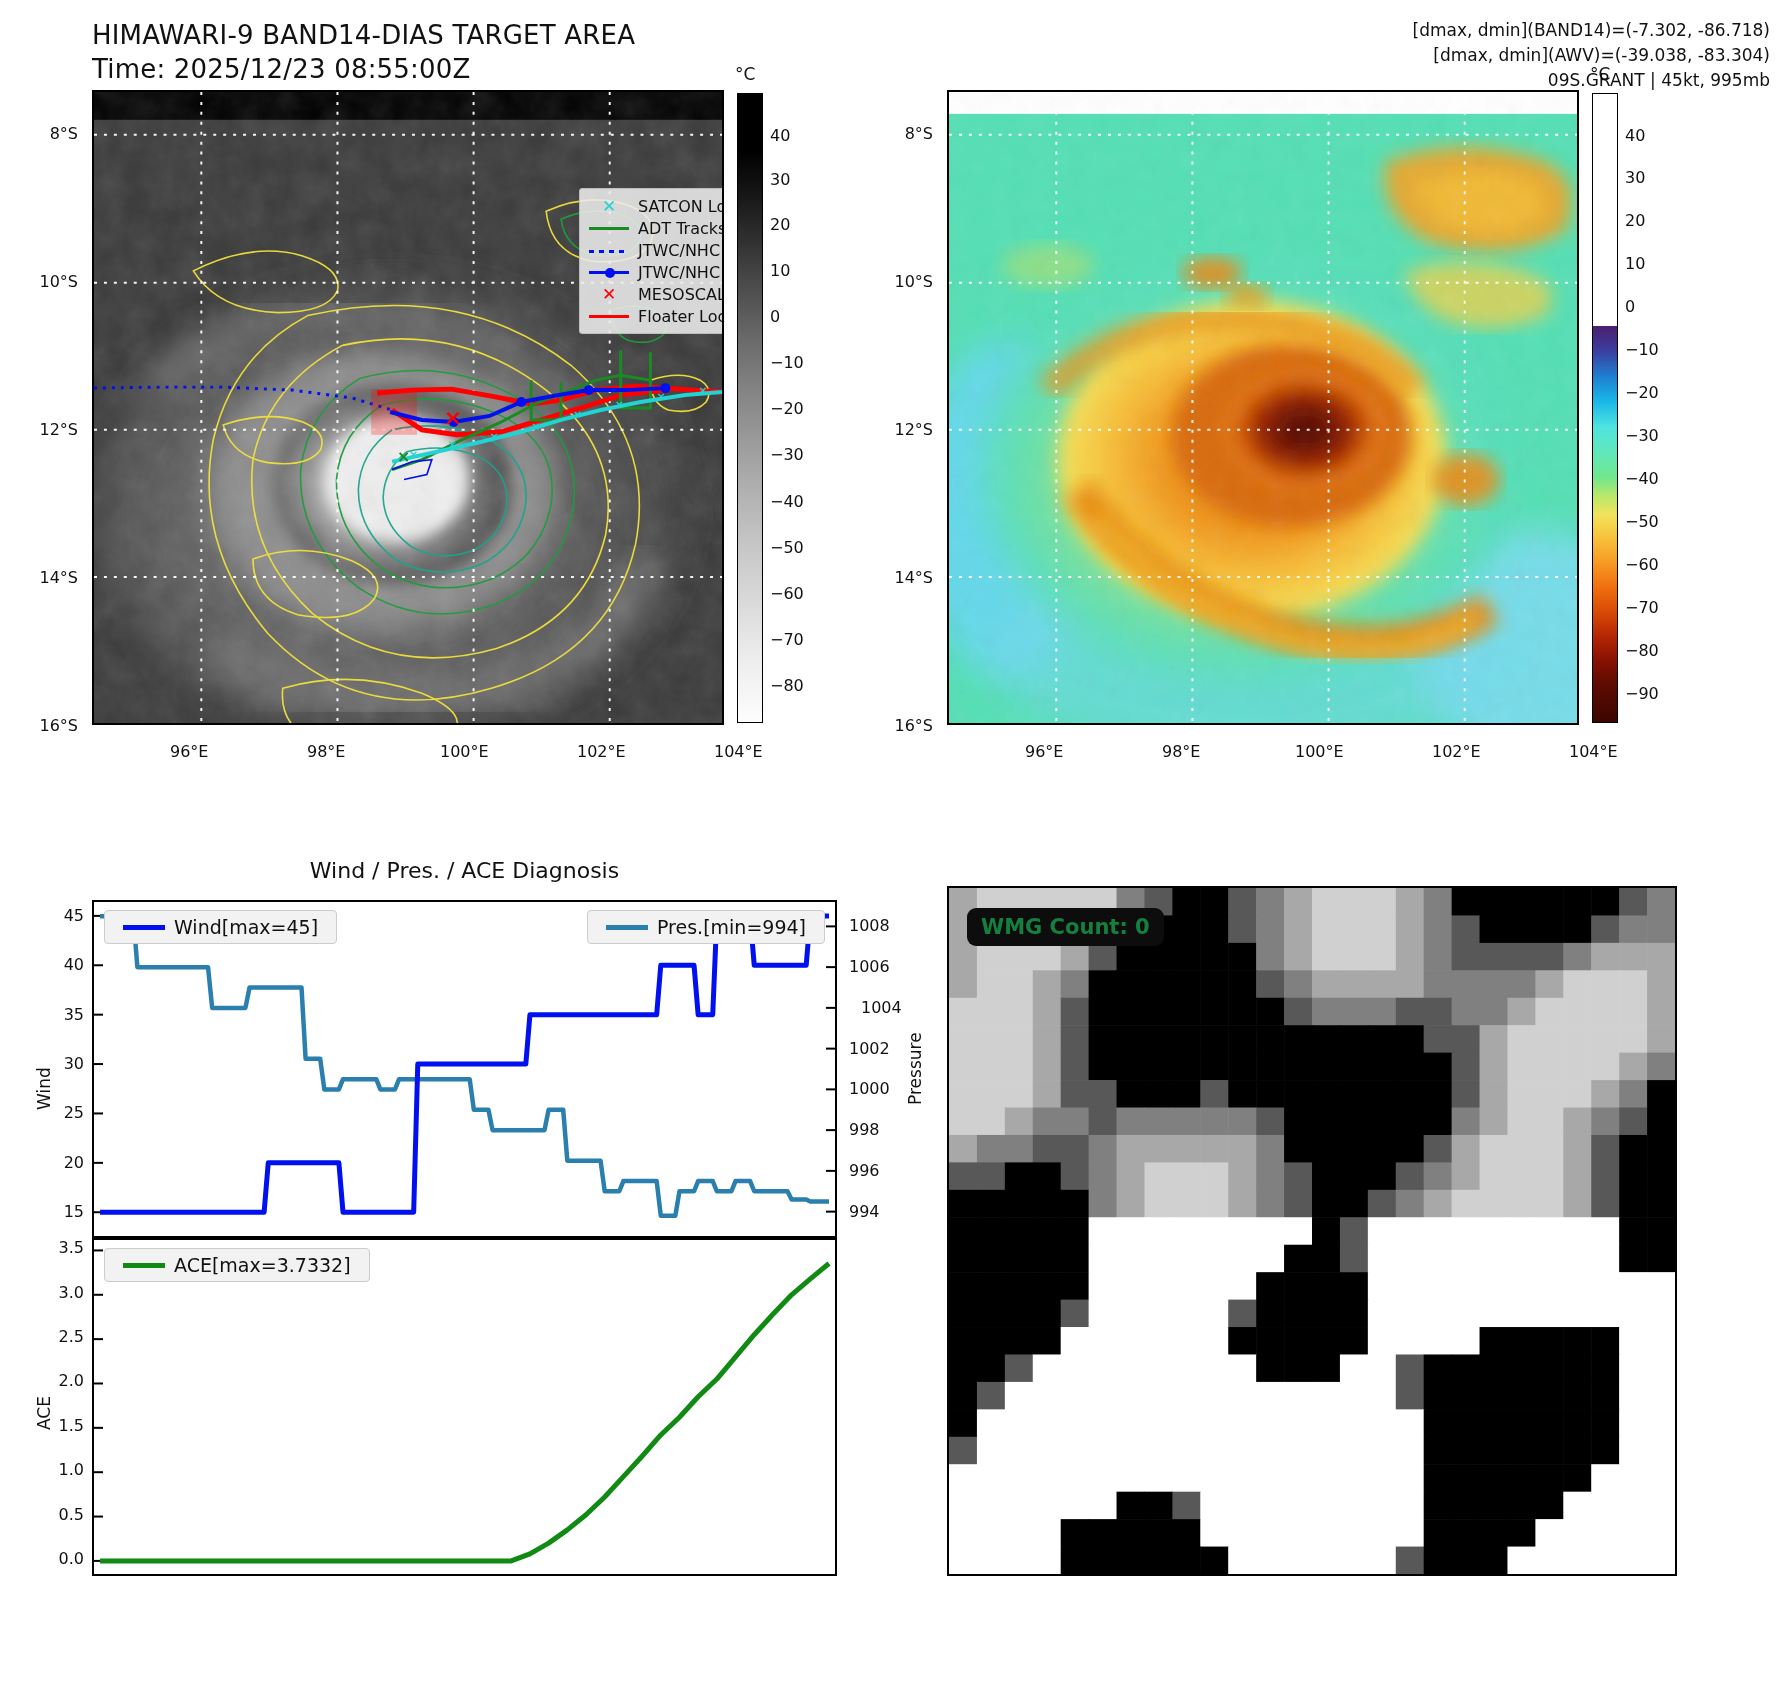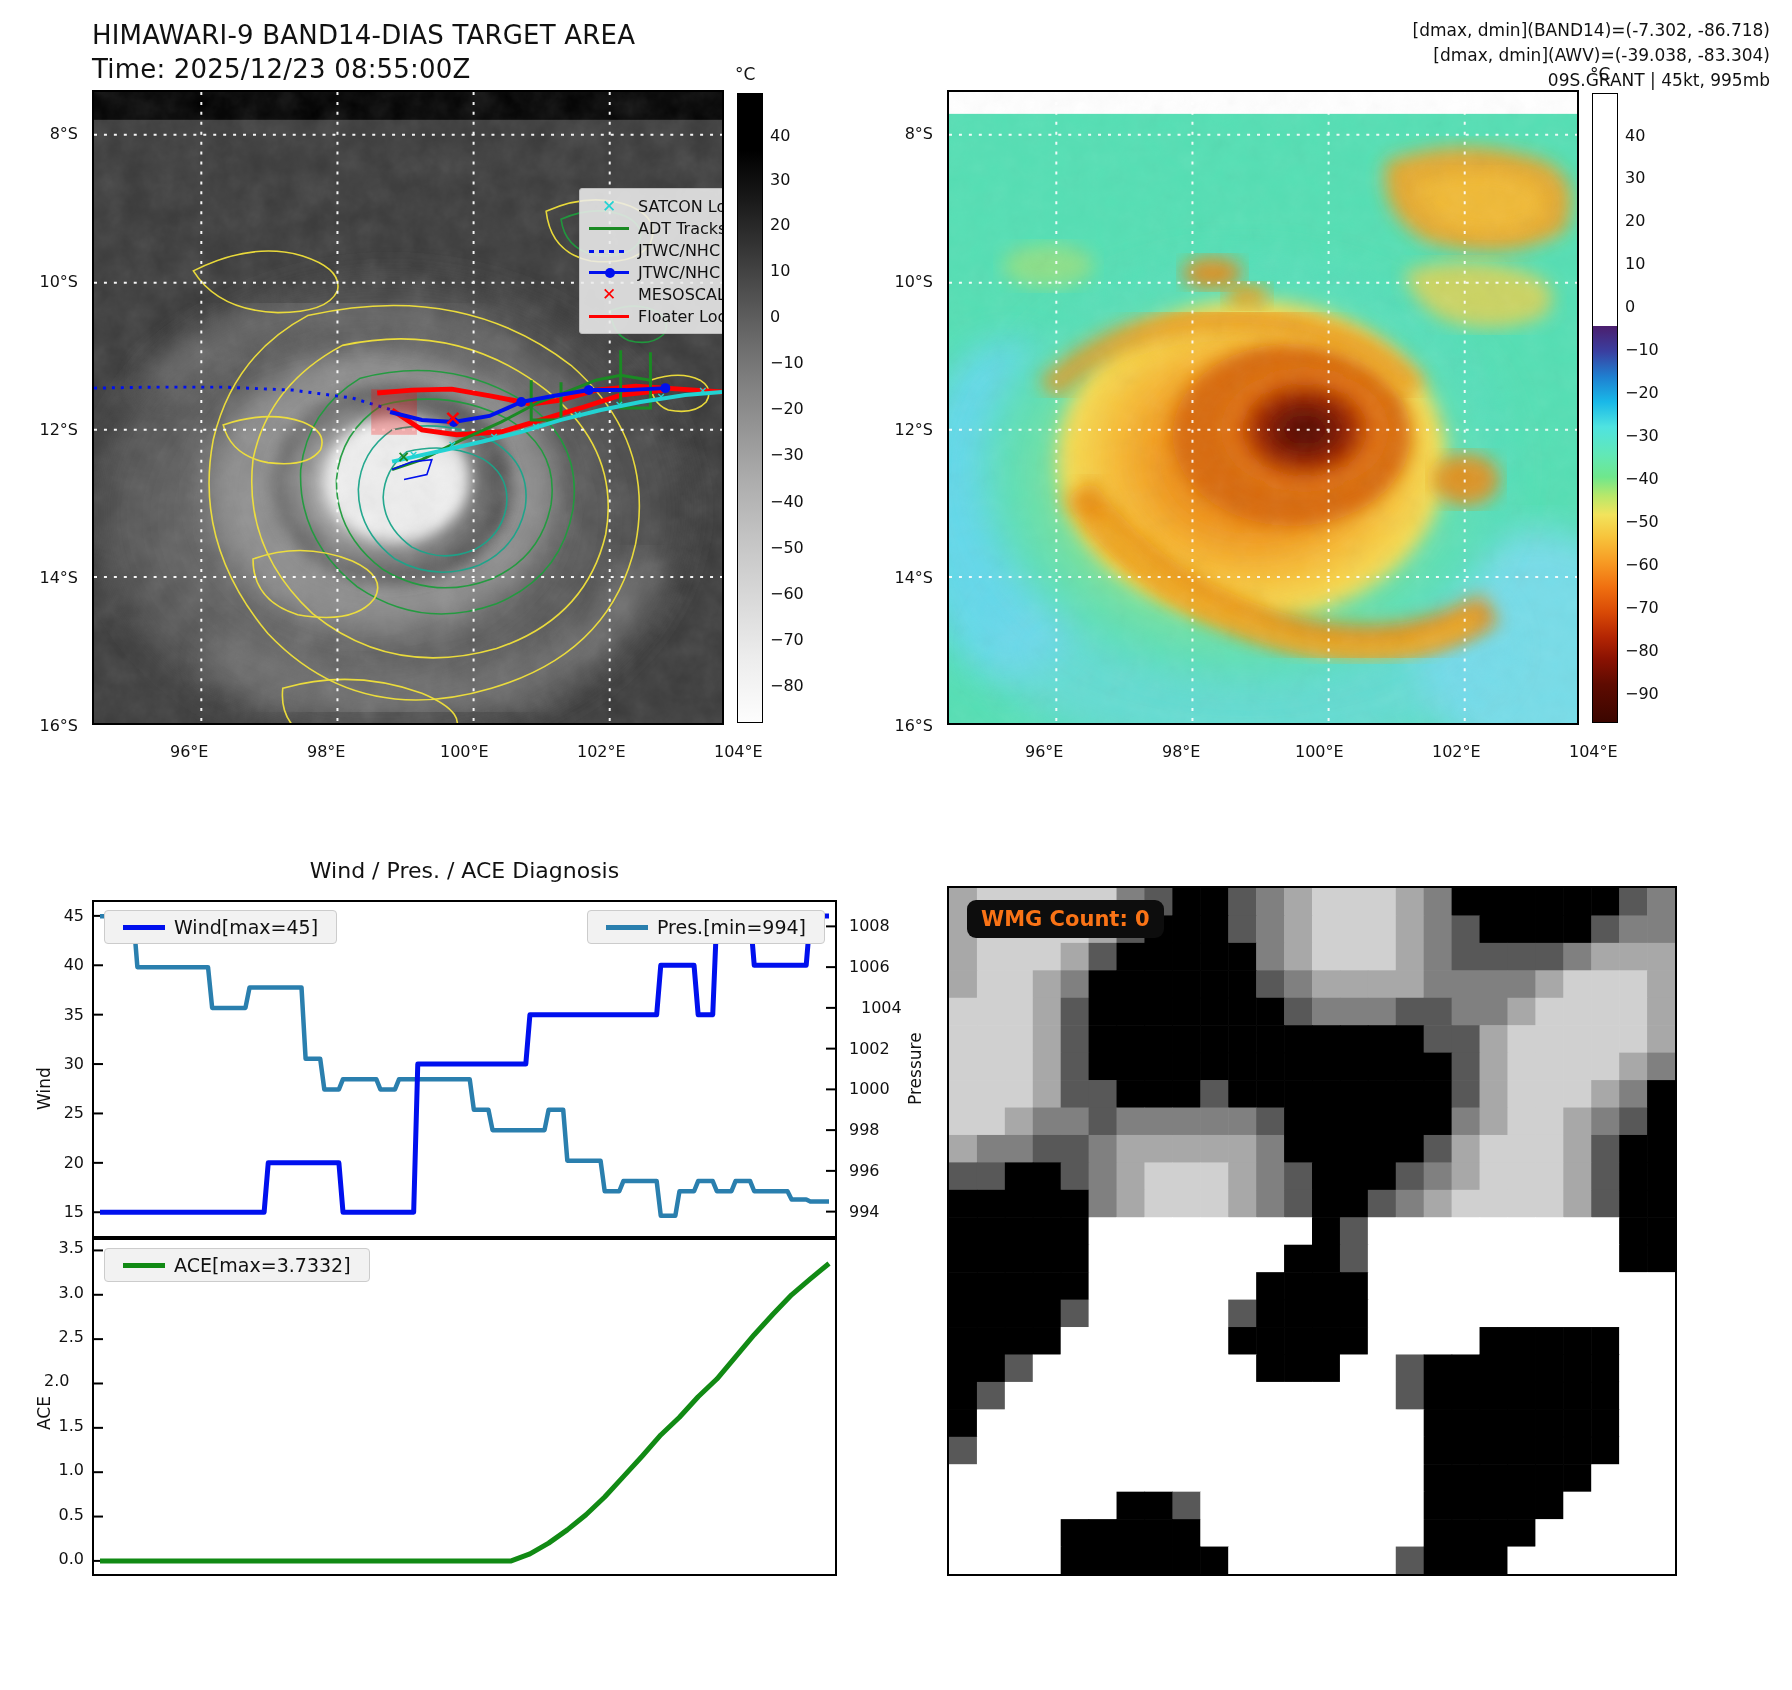--- a/index.html
+++ b/index.html
@@ -65,21 +65,21 @@
   #ir-legend .row{display:flex;align-items:center;height:22px;}
   #ir-legend .key{width:46px;min-width:46px;height:20px;position:relative;margin-right:6px;}
   #ir-legend .lbl{font-size:16px;color:#111;white-space:nowrap;}
   .k-line{position:absolute;left:3px;top:9px;width:40px;height:3.4px;}
   .k-dot{position:absolute;left:19px;top:5.5px;width:10px;height:10px;border-radius:50%;}
   .k-dotted{position:absolute;left:3px;top:9.6px;width:40px;height:3px;
      background-image:linear-gradient(to right,#0010ee 0 5px,transparent 5px 10px);
      background-size:10px 3px;background-repeat:repeat-x;}
   .k-x{position:absolute;left:16px;top:1px;font-size:17px;font-weight:700;line-height:18px;}
   
-  #wmg-badge{position:absolute;left:18px;top:12px;background:#0d0d0d;color:#f97316;
+  #wmg-badge{position:absolute;left:18px;top:20px;background:#0d0d0d;color:#15803d;
      font-size:21px;font-weight:bold;padding:7px 14px;border-radius:9px;z-index:41;white-space:nowrap;}
 
   
   .plegend{position:absolute;background:#f2f2f2;border:1px solid #cccccc;border-radius:4px;
      display:flex;align-items:center;padding:5px 18px;z-index:30;}
   .plegend .sw{width:42px;height:5px;margin-right:9px;}
   .plegend .txt{font-size:19px;color:#111;white-space:nowrap;}
   svg{display:block;}
 </style>
 </head>
@@ -1096,17 +1096,17 @@
     <div class="tick" style="left: 849px; top: 1120.12px; position: absolute;">998</div>
     <div class="tick" style="left: 849px; top: 1079.38px; position: absolute;">1000</div>
     <div class="tick" style="left: 849px; top: 1038.62px; position: absolute;">1002</div>
     <div class="tick" style="left: 849px; top: 997.875px; position: absolute; margin-left: 12px;">1004</div>
     <div class="tick" style="left: 849px; top: 957.125px; position: absolute;">1006</div>
     <div class="tick" style="left: 849px; top: 916.375px; position: absolute;">1008</div>
     <div class="tick" style="left: 44px; top: 1548.9px; width: 40px; text-align: right; position: absolute;">0.0</div>
     <div class="tick" style="left: 44px; top: 1504.55px; width: 40px; text-align: right; position: absolute;">0.5</div>
     <div class="tick" style="left: 44px; top: 1460.2px; width: 40px; text-align: right; position: absolute;">1.0</div>
     <div class="tick" style="left: 44px; top: 1415.85px; width: 40px; text-align: right; position: absolute;">1.5</div>
-    <div class="tick" style="left: 44px; top: 1371.49px; width: 40px; position: absolute;">2.0</div>
+    <div class="tick" style="left: 44px; top: 1371.49px; width: 40px; text-align: right; position: absolute;">2.0</div>
     <div class="tick" style="left: 44px; top: 1327.14px; width: 40px; text-align: right; position: absolute;">2.5</div>
     <div class="tick" style="left: 44px; top: 1282.79px; width: 40px; text-align: right; position: absolute;">3.0</div>
     <div class="tick" style="left: 44px; top: 1238.44px; width: 40px; text-align: right; position: absolute;">3.5</div>
   </div>
 
 </body></html>

